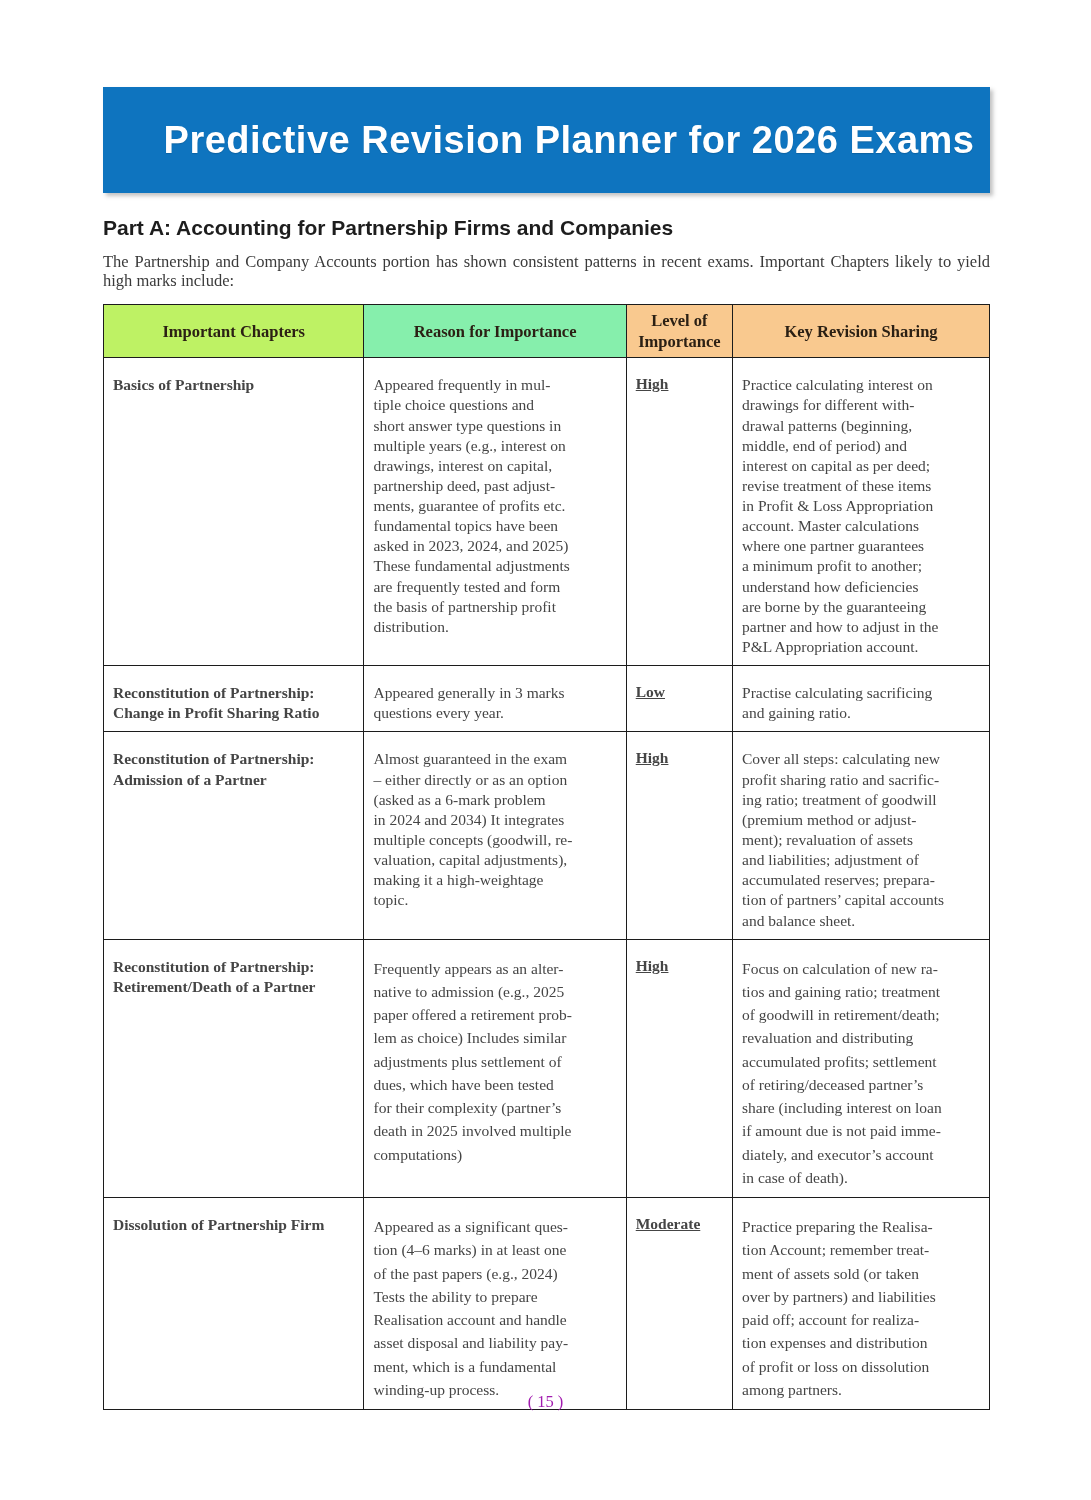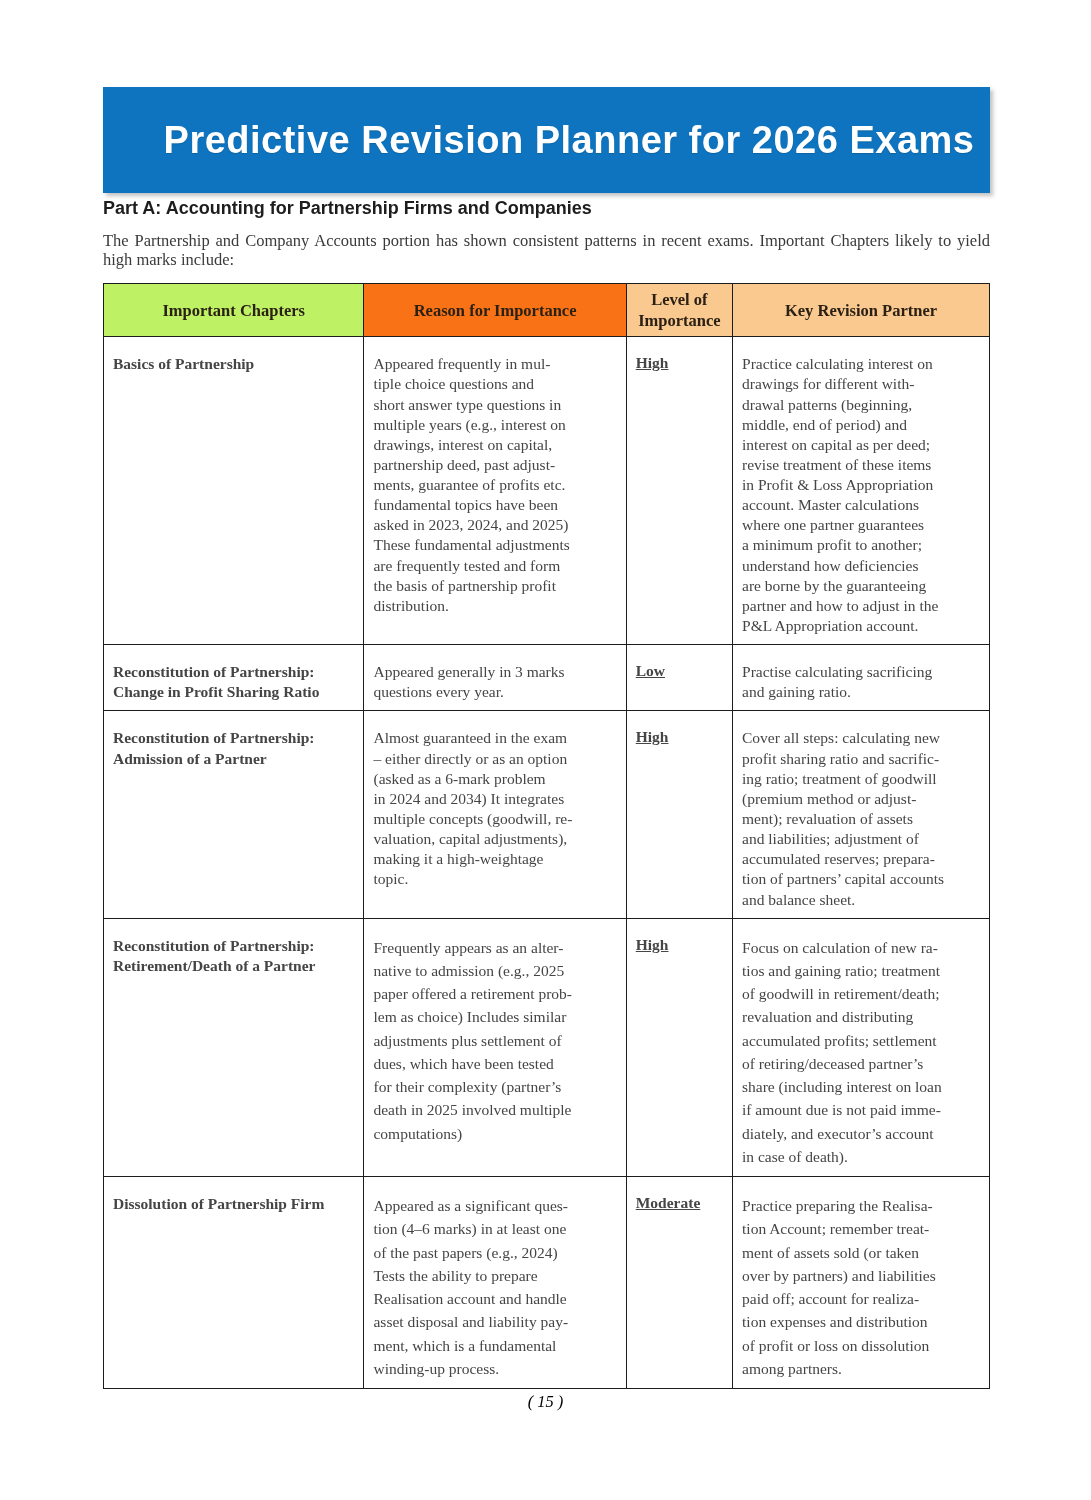--- a/index.html
+++ b/index.html
@@ -27,24 +27,24 @@
     font-family: "Liberation Sans", sans-serif;
     font-weight: bold;
     font-size: 38px;
     color: #ffffff;
     letter-spacing: 0.5px;
     text-shadow: 0 1px 1px rgba(0,0,0,0.15);
   }
 
   
   .section-heading {
-    margin-top: 5px;
+    margin-top: 23px;
     font-family: "Liberation Sans", sans-serif;
     font-weight: bold;
-    font-size: 18px;
+    font-size: 21px;
     color: #1d1d1d;
   }
 
   
   .intro {
     margin-top: 12px;
     font-size: 16.5px;
     line-height: 19px;
     color: #3a3a3a;
     text-align: justify;
@@ -87,22 +87,21 @@
   tr.tight td.cell-reason, tr.tight td.cell-revision { line-height: 1.3; }
   tr.loose td.cell-reason, tr.loose td.cell-revision { line-height: 1.5; }
 
   
   .footer {
     position: absolute;
     left: 0; width: 100%;
     top: 1392px;
     text-align: center;
     font-size: 16.5px;
-    color: #000000;
-    font-style: italic;
+    color: #a21caf;
   }
 </style>
 </head>
 <body>
 
 <div class="page">
   <div class="content">
 
     <div class="banner" style="background-color: rgb(14, 116, 191);">
       <h1>Predictive Revision Planner for 2026 Exams</h1>
@@ -115,23 +114,23 @@
     <table class="chapters">
       <colgroup>
         <col class="col-chapter">
           <col class="col-reason">
           <col class="col-level">
           <col class="col-revision">
       </colgroup>
       <thead>
         <tr>
           <th style="background-color: #bef264;">Important Chapters</th>
-          <th style="background-color: #f97316;">Reason for Importance</th>
+          <th style="background-color: #86efac;">Reason for Importance</th>
           <th style="background-color: rgb(249, 201, 143);">Level of Importance</th>
-          <th style="background-color: rgb(249, 201, 143);">Key Revision Partner</th>
+          <th style="background-color: rgb(249, 201, 143);">Key Revision Sharing</th>
         </tr>
       </thead>
       <tbody>
         <tr class="tight">
           <td class="cell-chapter">Basics of Partnership</td>
           <td class="cell-reason">Appeared frequently in mul-
 tiple choice questions and
 short answer type questions in
 multiple years (e.g., interest on
 drawings, interest on capital,

